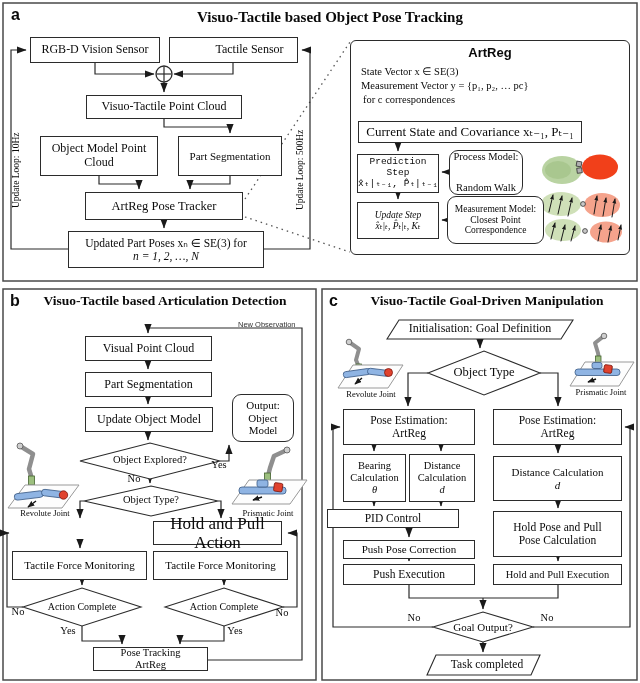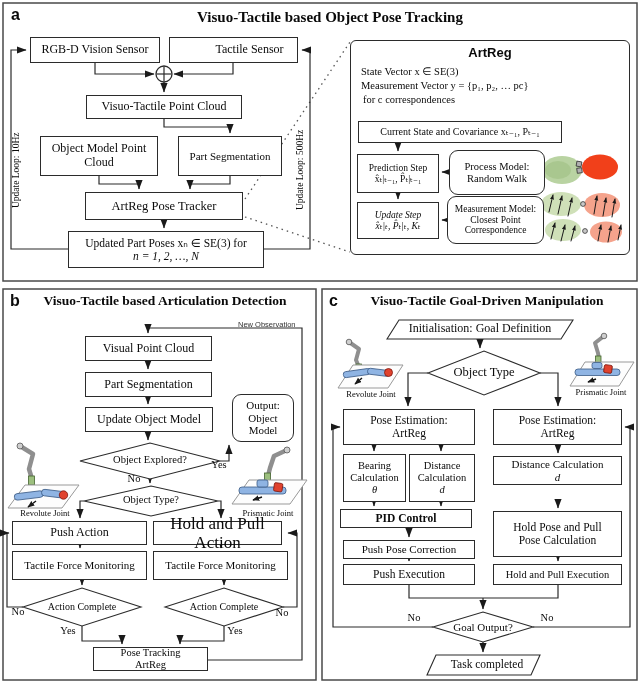--- a/index.html
+++ b/index.html
@@ -238,28 +238,28 @@
   </div>
 
   <div class="vtext" style="left:9px;top:105px;width:14px;height:130px;">Update Loop: 10Hz</div>
   <div class="vtext" style="left:293px;top:105px;width:14px;height:130px;">Update Loop: 500Hz</div>
 
   <div class="box rounded" style="left:350px;top:40px;width:280px;height:215px;border-radius:6px;border-width:1.2px;background:transparent;z-index:0;"></div>
   <div class="panel-title sans" style="left:350px;top:45px;width:280px;font-size:13px;">ArtReg</div>
   <div class="lbl" style="left:361px;top:66px;font-size:10.5px;text-align:left;">State Vector x ∈ SE(3)</div>
   <div class="lbl" style="left:361px;top:80px;font-size:10.5px;text-align:left;">Measurement Vector y = {p₁, p₂, … pc}</div>
   <div class="lbl" style="left:363px;top:94px;font-size:10.5px;text-align:right;">for c correspondences</div>
-  <div class="box" style="left:358px;top:121px;width:204px;height:22px;font-size:10px;">
+  <div class="box" style="left:358px;top:121px;width:224px;height:22px;font-size:13px;">
     <span>Current State and Covariance xₜ₋₁, Pₜ₋₁</span>
   </div>
-  <div class="box" style="left:357px;top:154px;width:82px;height:39px;font-size:9.5px;">
+  <div class="box" style="left:357px;top:154px;width:82px;height:39px;font-size:9.5px;font-family:Liberation Mono, monospace;">
     <span>Prediction Step</span>
     <span>x̂ₜ|ₜ₋₁, P̂ₜ|ₜ₋₁</span>
   </div>
-  <div class="box rounded" style="left:449px;top:150px;width:96px;height:45px;font-size:10.5px;">
+  <div class="box rounded" style="left:449px;top:150px;width:74px;height:45px;font-size:10.5px;justify-content:space-between;">
     <span>Process Model:</span>
     <span>Random Walk</span>
   </div>
   <div class="box" style="left:357px;top:202px;width:82px;height:37px;font-size:9.5px;font-style:italic;">
     <span>Update Step</span>
     <span>x̂ₜ|ₜ, P̂ₜ|ₜ, Kₜ</span>
   </div>
   <div class="box rounded" style="left:447px;top:196px;width:97px;height:48px;font-size:9.5px;">
     <span>Measurement Model:</span>
     <span>Closest Point</span>
@@ -286,23 +286,20 @@
   </div>
 
   <div class="lbl" style="left:90px;top:454px;width:120px;font-size:10.5px;">Object Explored?</div>
   <div class="lbl" style="left:206px;top:459px;width:26px;font-size:10.5px;">Yes</div>
   <div class="lbl" style="left:124px;top:473px;width:20px;font-size:10.5px;">No</div>
   <div class="lbl" style="left:91px;top:494px;width:120px;font-size:10.5px;">Object Type?</div>
 
   <div class="lbl" style="left:5px;top:509px;width:80px;font-size:8.5px;">Revolute Joint</div>
   <div class="lbl" style="left:228px;top:509px;width:80px;font-size:8.5px;">Prismatic Joint</div>
 
-  <div class="box" style="left:12px;top:521px;width:135px;height:24px;font-size:12px;">
-    <span>Push Action</span>
-  </div>
   <div class="box" style="left:153px;top:521px;width:129px;height:24px;font-size:17px;">
     <span>Hold and Pull Action</span>
   </div>
   <div class="box" style="left:12px;top:551px;width:135px;height:29px;font-size:11px;">
     <span>Tactile Force Monitoring</span>
   </div>
   <div class="box" style="left:153px;top:551px;width:135px;height:29px;font-size:11px;">
     <span>Tactile Force Monitoring</span>
   </div>
 
@@ -338,25 +335,25 @@
   <div class="box" style="left:343px;top:454px;width:63px;height:48px;font-size:10.5px;">
     <span>Bearing</span>
     <span>Calculation</span>
     <span class="it">θ</span>
   </div>
   <div class="box" style="left:409px;top:454px;width:66px;height:48px;font-size:10.5px;">
     <span>Distance</span>
     <span>Calculation</span>
     <span class="it">d</span>
   </div>
-  <div class="box" style="left:493px;top:456px;width:129px;height:29px;font-size:11px;">
+  <div class="box" style="left:493px;top:456px;width:129px;height:45px;font-size:11px;">
     <span>Distance Calculation</span>
     <span class="it">d</span>
   </div>
-  <div class="box" style="left:340px;top:509px;width:132px;height:19px;font-size:11.5px;font-weight:bold;">
+  <div class="box" style="left:327px;top:509px;width:132px;height:19px;font-size:11.5px;">
     <span>PID Control</span>
   </div>
   <div class="box" style="left:493px;top:511px;width:129px;height:46px;font-size:11.5px;">
     <span>Hold Pose and Pull</span>
     <span>Pose Calculation</span>
   </div>
   <div class="box" style="left:343px;top:540px;width:132px;height:19px;font-size:11px;">
     <span>Push Pose Correction</span>
   </div>
   <div class="box" style="left:343px;top:564px;width:132px;height:21px;font-size:11.5px;">

